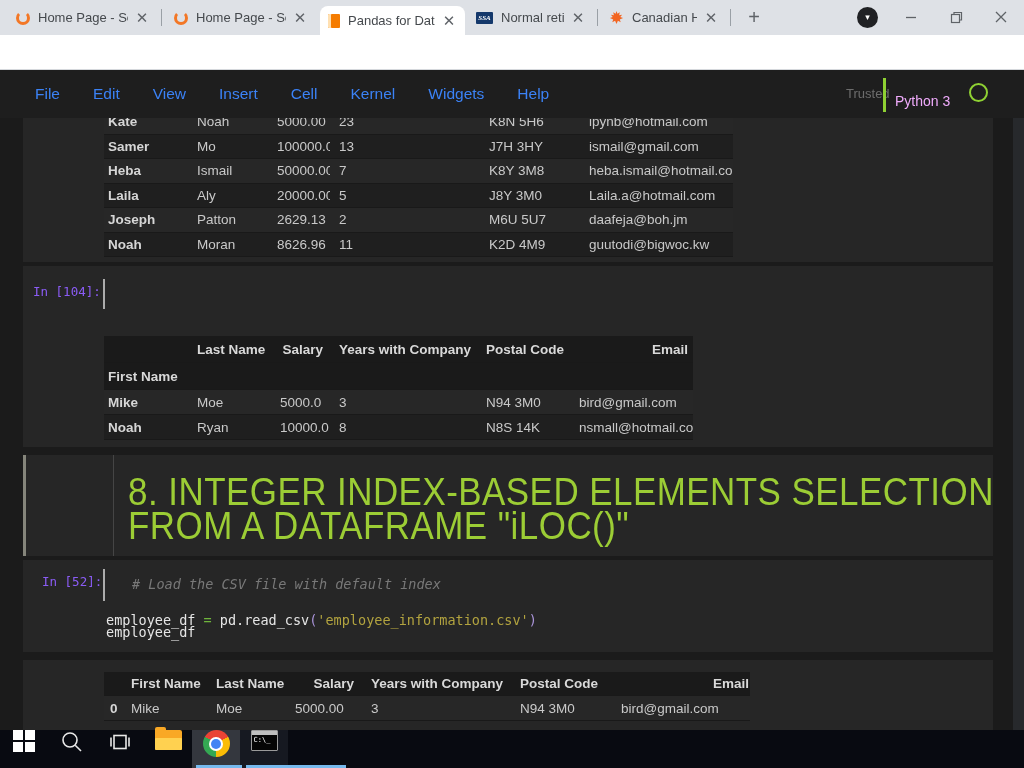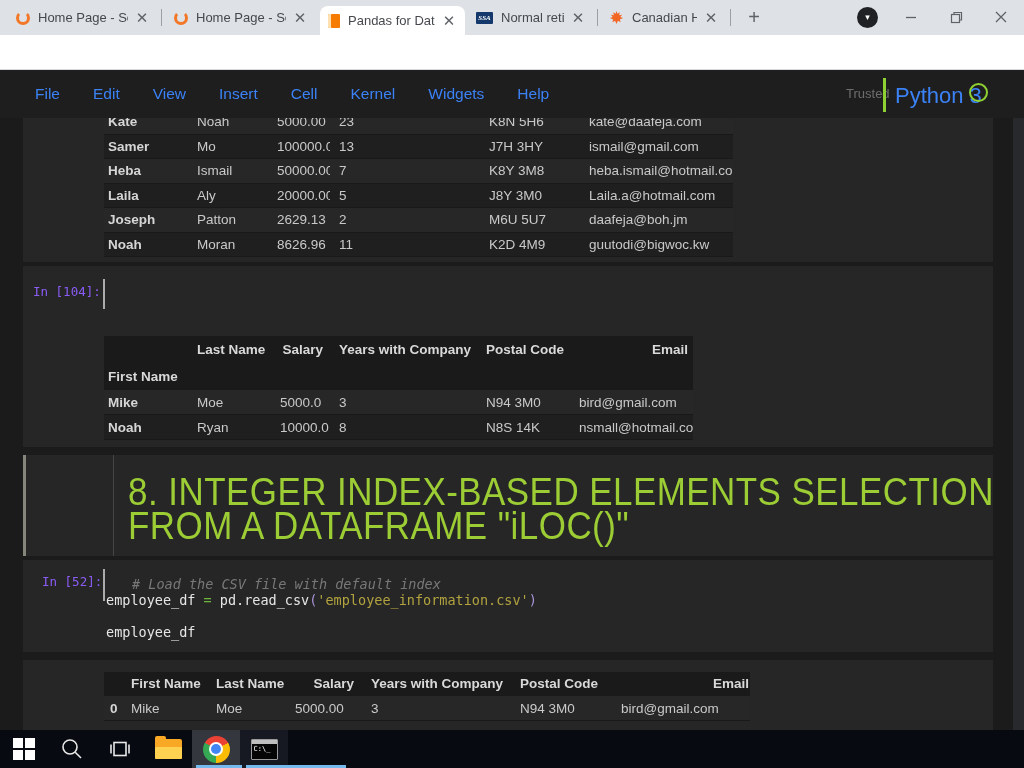--- a/index.html
+++ b/index.html
@@ -39,21 +39,21 @@
   #url { left:142px; top:44px; font-size:14.5px; color:#202124; white-space:nowrap; }
   #dots { left:944px; top:41px; color:#5f6368; font-size:16px; width:20px; text-align:center;
           letter-spacing:0; line-height:24px; font-weight:bold; }
 
   
   #jbar { left:0; top:70px; width:1024px; height:48px; background:#1e1e1e; z-index:5; }
   #menus { position:absolute; left:35px; top:0; height:48px; display:flex; gap:33px;
            align-items:center; color:#3b82f6; font-size:15.5px; }
   #trusted { left:838px; top:16px; color:#6d6d6d; font-size:13px;margin-left:8px; }
   #kbar { left:883px; top:8px; width:3px; height:34px; background:#8fd133; }
-  #kernel { left:895px; top:13px; color:#3b82f6; font-size:22px; }
+  #kernel { left:895px; top:23px; color:#f0abfc; font-size:14px; }
   #kcircle { left:969px; top:13px; width:19px; height:19px; border-radius:50%;
              border:2.5px solid #8fd133; }
 
   
   #page { left:0; top:70px; width:1024px; height:660px; background:#1b1b1b; }
   .cell { position:absolute; left:23px; width:970px; background:#262626; }
   .prompt { position:absolute; color:#8b5cf6; font-family:"DejaVu Sans Mono", monospace;
             font-size:12.5px; }
   .cursorline { position:absolute; width:2px; background:#ababab; }
   .code { position:absolute; font-family:"DejaVu Sans Mono", monospace; font-size:13.5px;
@@ -81,21 +81,21 @@
   #mdcell { border-left:3px solid #85857b; }
   #mddivider { position:absolute; left:87px; top:0; width:1px; height:100%; background:#454545; }
   .hline { position:absolute; left:102px; color:#9ccd35; font-size:38px; letter-spacing:.5px;
            transform:scaleX(.92); transform-origin:0 50%; white-space:nowrap; }
 
   #scrollstrip { left:1013px; top:118px; width:11px; height:612px; background:#27292c; }
 
   
   #taskbar { left:0; top:730px; width:1024px; height:38px; background:#080a11; z-index:10; }
   .tbtn { position:absolute; top:0; width:48px; height:38px; display:flex;
-          align-items:center; justify-content:center; }
+          align-items:flex-start; justify-content:center; }
   #tb-chrome { background:#34373e; }
   #tb-cmd { background:#161921; }
   .underline { position:absolute; top:35px; height:3px; background:#76b9ed; }
   .startgrid { display:grid; grid-template-columns:10px 10px; grid-template-rows:10px 10px;
                gap:2px; }
   .startgrid div { background:#fff; }
   .chrome-logo { width:27px; height:27px; border-radius:50%; position:relative;
                  background:conic-gradient(from 60deg,#fbbc05 0 120deg,#34a853 0 240deg,#ea4335 0 360deg); }
   .chrome-logo::before { content:""; position:absolute; inset:6.5px; background:#fff; border-radius:50%; }
   .chrome-logo::after { content:""; position:absolute; inset:8.5px; background:#4285f4; border-radius:50%; }
@@ -221,21 +221,21 @@
 <div id="page" class="abs">
 
   <div class="cell" style="top:40px;height:152px;">
     <div class="grid" style="left:81px;top:0;">
       <div class="row t1row rL">
         <div class="bold">Kate</div>
           <div>Noah</div>
         <div>5000.00</div>
           <div style="padding-left:9px;">23</div>
         <div>K8N 5H6</div>
-          <div>kate@daafeja.com</div>
+          <div>ipynb@hotmail.com</div>
       </div>
       <div class="row t1row rD">
         <div class="bold">Samer</div>
           <div>Mo</div>
         <div>100000.00</div>
           <div style="padding-left:9px;">13</div>
         <div>J7H 3HY</div>
           <div>ismail@gmail.com</div>
       </div>
       <div class="row t1row rL">
@@ -316,21 +316,21 @@
   <div id="mdcell" class="cell" style="top:385px;height:101px;">
     <div id="mddivider"></div>
     <div class="hline" style="top:16px;">8. INTEGER INDEX-BASED ELEMENTS SELECTION</div>
     <div class="hline" style="top:50px;">FROM A DATAFRAME "iLOC()"</div>
   </div>
 
   <div class="cell" style="top:490px;height:92px;">
     <span class="prompt" style="left:19px;top:14px;">In [52]:</span>
     <div class="cursorline" style="left:80px;top:9px;height:32px;"></div>
     <div class="code tok-comment" style="left:83px;top:16px;padding-left:26px;"># Load the CSV file with default index</div>
-    <div class="code" style="left:83px;top:32px;"><span>employee_df </span><span class="tok-op">= </span><span>pd.read_csv</span><span class="tok-bracket">(</span><span class="tok-str">'employee_information.csv'</span><span class="tok-bracket">)</span></div>
+    <div class="code" style="left:83px;top:52px;"><span>employee_df </span><span class="tok-op">= </span><span>pd.read_csv</span><span class="tok-bracket">(</span><span class="tok-str">'employee_information.csv'</span><span class="tok-bracket">)</span></div>
     <div class="code" style="left:83px;top:64px;">employee_df</div>
   </div>
 
   <div class="cell" style="top:590px;height:70px;">
     <div class="grid" style="left:81px;top:12px;">
       <div class="row t3row hdr" style="height:24px;">
         <div></div>
           <div style="padding-left:3px;">First Name</div>
         <div>Last Name</div>
         <div class="ralign" style="padding-right:13px;">Salary</div>

